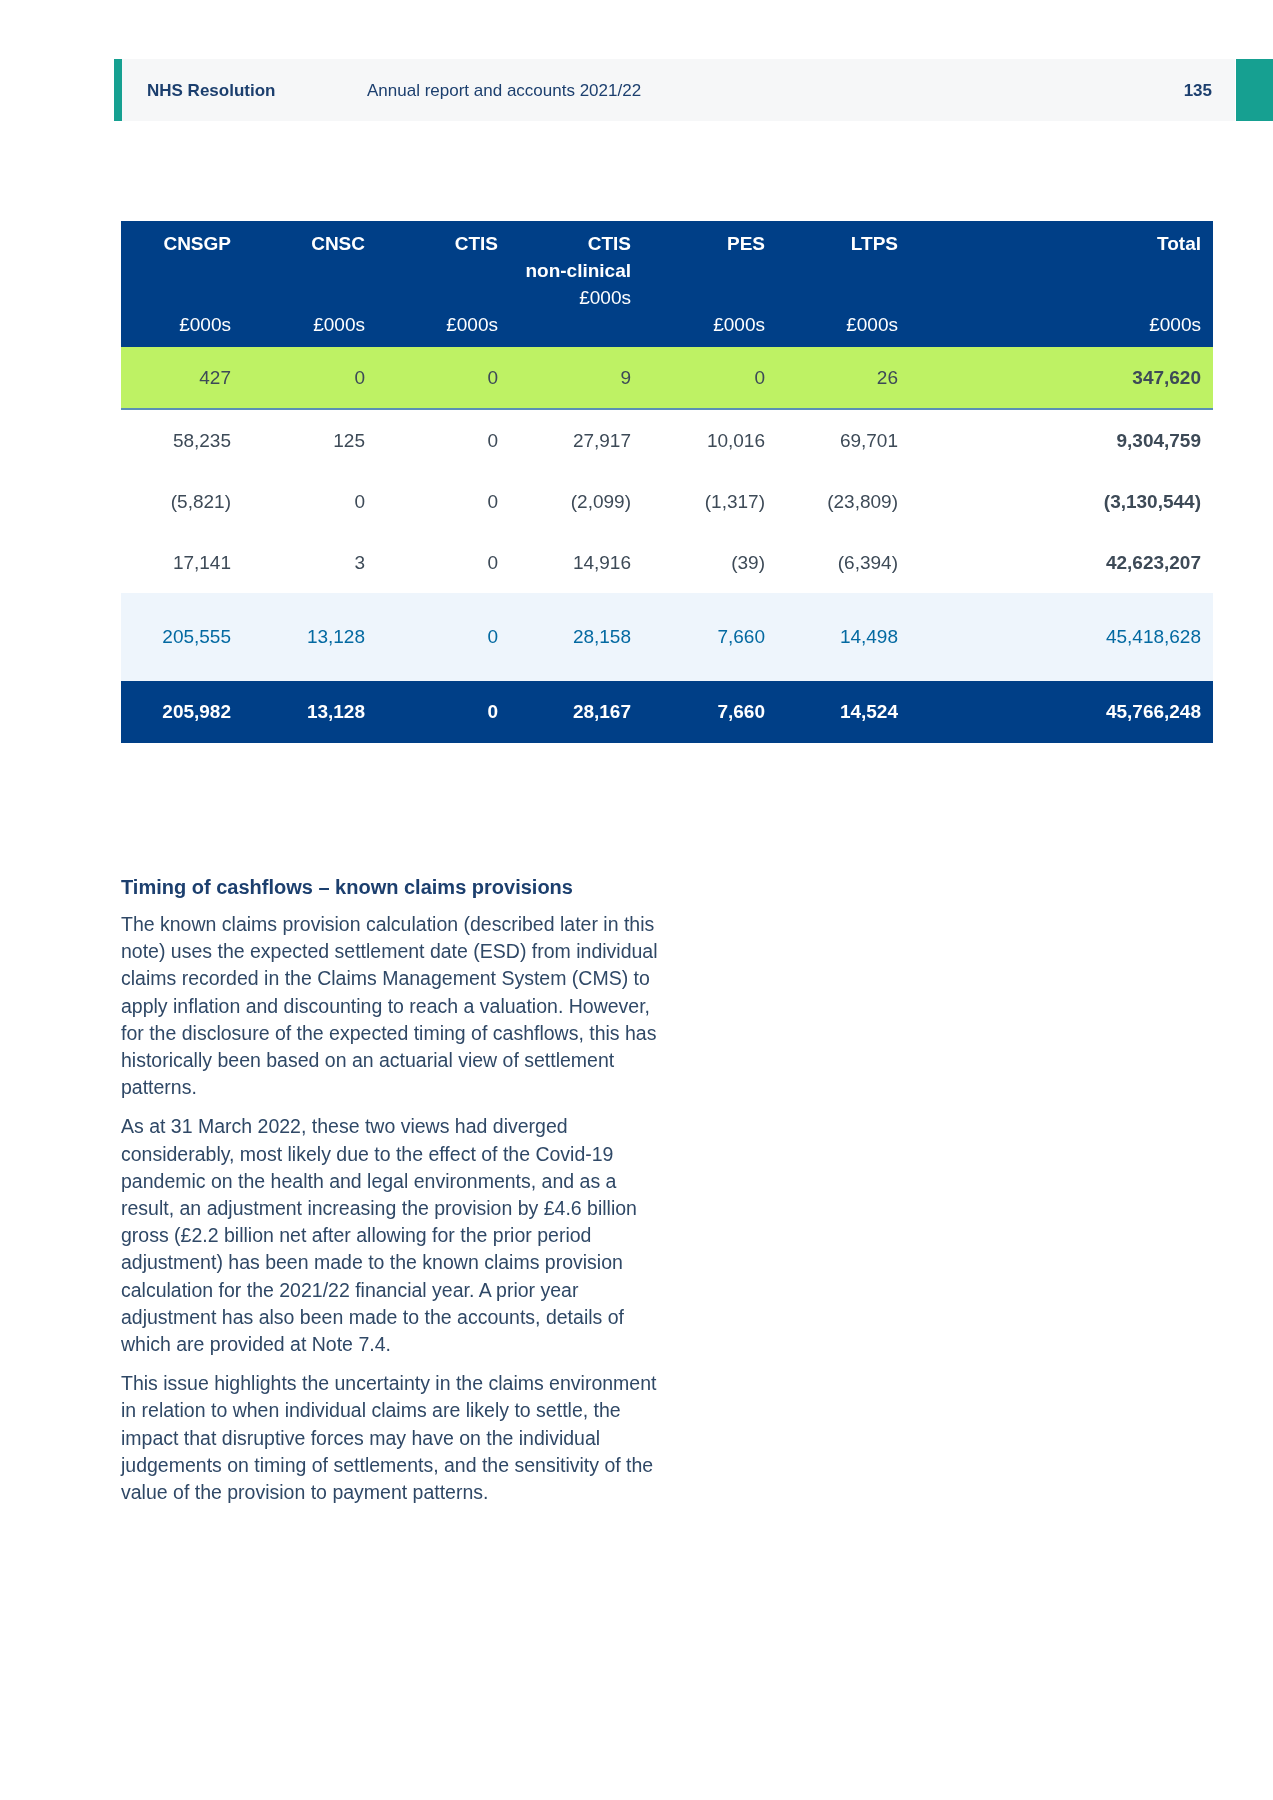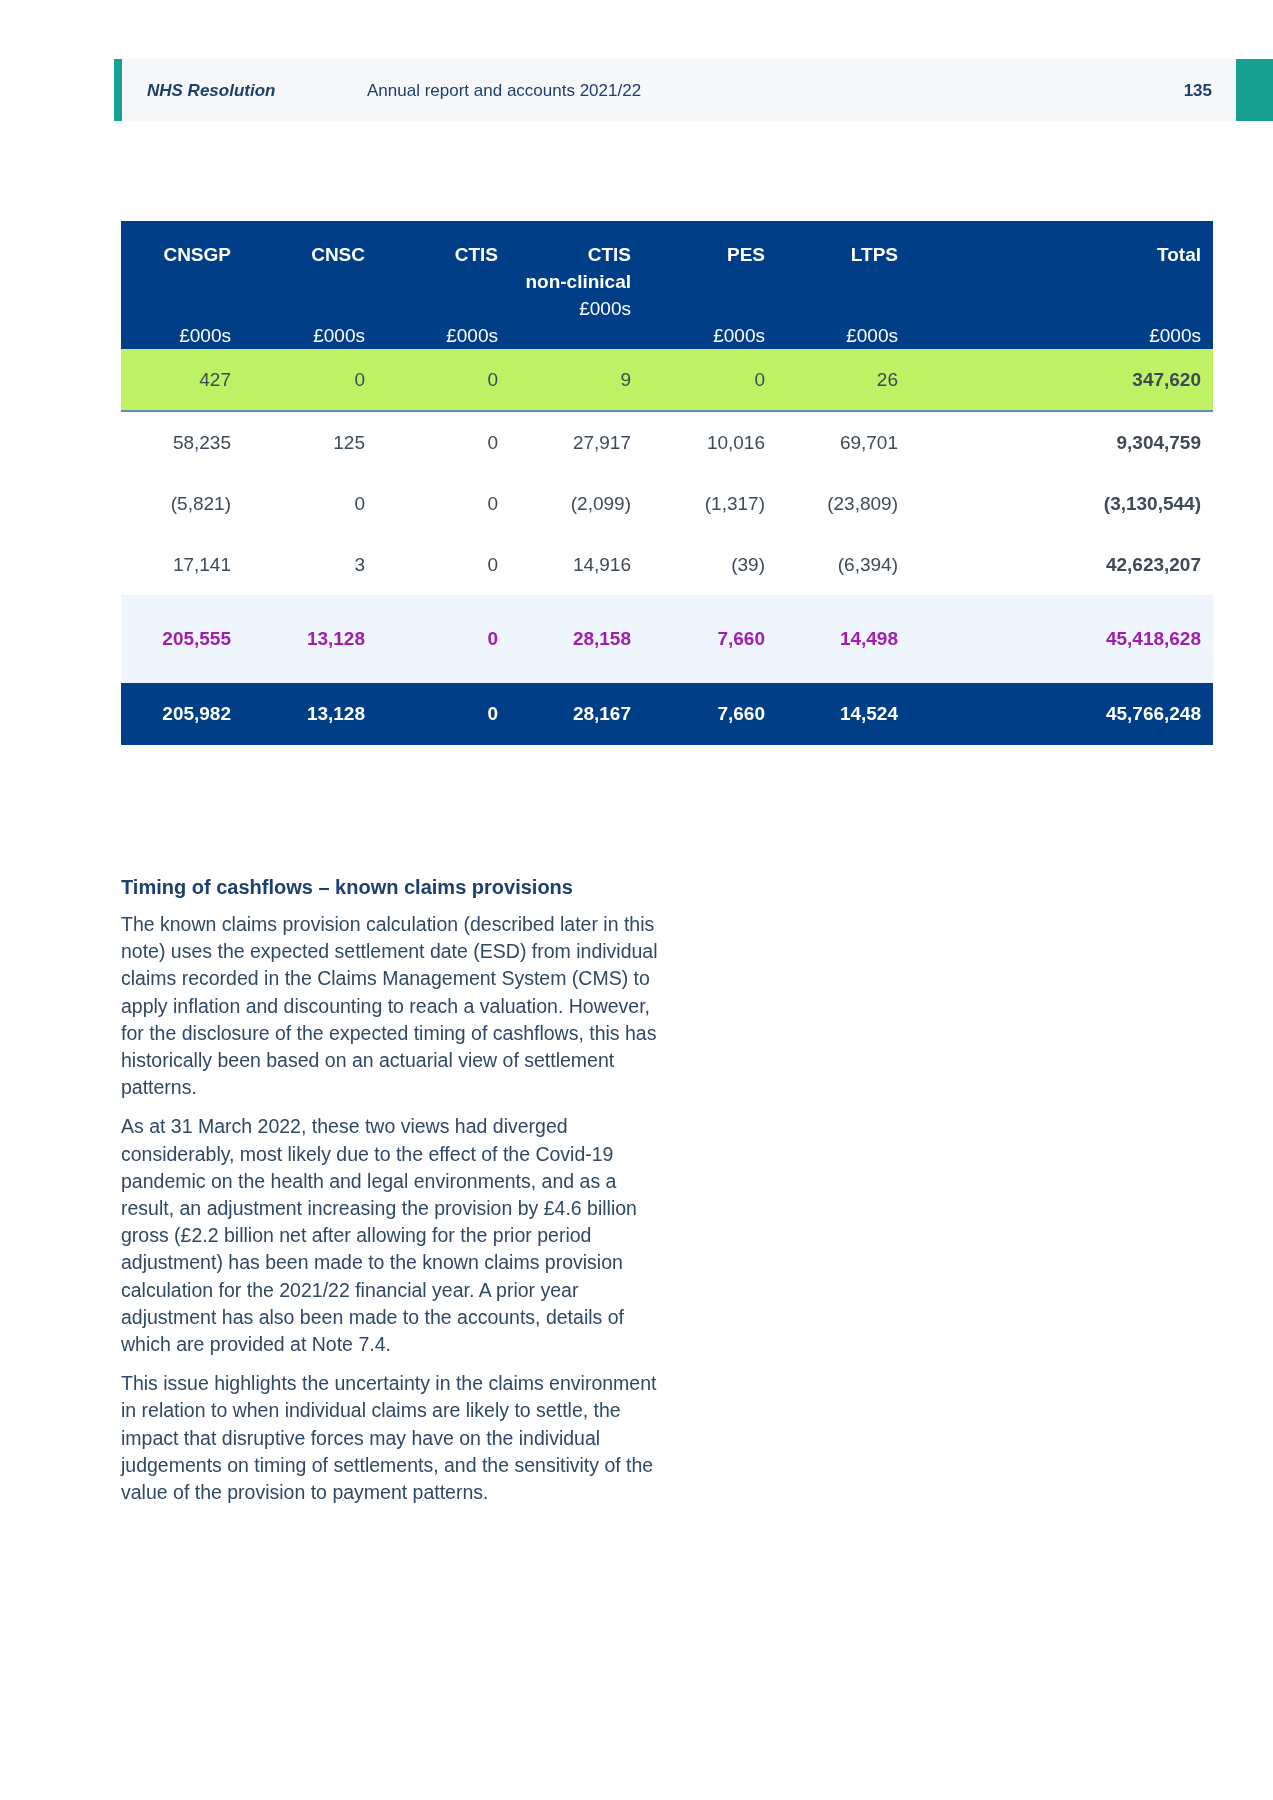--- a/index.html
+++ b/index.html
@@ -8,21 +8,21 @@
     font-family: "Liberation Sans", "DejaVu Sans", sans-serif; color: #2b3a4a;
   }
   .header-bar {
     position: absolute; left: 114px; top: 59px; width: 1121px; height: 62px;
     background: #f6f7f8;
   }
   .header-accent {
     position: absolute; left: 114px; top: 59px; width: 8px; height: 62px; background: #16a091;
   }
   .header-org {
-    position: absolute; left: 147px; top: 81px; font-size: 17px; font-weight: bold; color: #1c3f6e; font-style: italic;
+    position: absolute; left: 147px; top: 81px; font-size: 17px; font-weight: bold; color: #1c3f6e;
   }
   .header-title {
     position: absolute; left: 367px; top: 81px; font-size: 17px; color: #1c3f6e;
   }
   .header-page {
     position: absolute; left: 1160px; top: 81px; width: 52px; text-align: right;
     font-size: 17px; font-weight: bold; color: #1c3f6e;
   }
   .header-tab {
     position: absolute; left: 1236px; top: 59px; width: 37px; height: 62px; background: #16a091;
@@ -32,31 +32,31 @@
   table { border-collapse: collapse; width: 1092px; table-layout: fixed; }
   col.c1 { width: 122px; }
   col.c2 { width: 134px; }
   col.c3 { width: 133px; }
   col.c4 { width: 133px; }
   col.c5 { width: 134px; }
   col.c6 { width: 133px; }
   col.c7 { width: 303px; }
   th, td { padding: 0 12px 0 0; text-align: right; font-size: 19px; white-space: nowrap; }
   thead tr { background: #003f87; color: #ffffff; }
-  thead th { vertical-align: top; font-weight: normal; height: 126px; padding-top: 20px; box-sizing: border-box; }
+  thead th { vertical-align: top; font-weight: normal; height: 126px; padding-top: 9px; box-sizing: border-box; }
   thead th .h-name { display: block; font-weight: bold; line-height: 27px; }
   thead th .h-unit { display: block; line-height: 27px; }
   thead th .spacer { display: block; height: 54px; }
   thead th.dhsc .spacer { height: 0; }
 
   tbody td { color: #3d4a57; }
   tr.row-opening td { background: #bef264; height: 61px; border-bottom: 2px solid #5a8fb6; }
   tr.row-mid td { height: 61px; background: #ffffff; }
   tr.row-mid.last td { border-bottom: 2px solid #5a8fb6; }
-  tr.row-subtotal td { background: #eef5fc; height: 88px; font-weight: bold; color: #a21caf; }
+  tr.row-subtotal td { background: #eef5fc; height: 88px; font-weight: normal; color: #0369a1; }
   tr.row-total td { background: #003f87; color: #ffffff; height: 62px; font-weight: bold; }
   td.total-col { font-weight: bold; }
 
   .section {
     position: absolute; left: 121px; top: 873px; width: 540px;
   }
   .section h2 {
     margin: 0 0 10px 0; font-size: 20px; font-weight: bold; color: #1c3f6e; line-height: 28px;
   }
   .section p {

